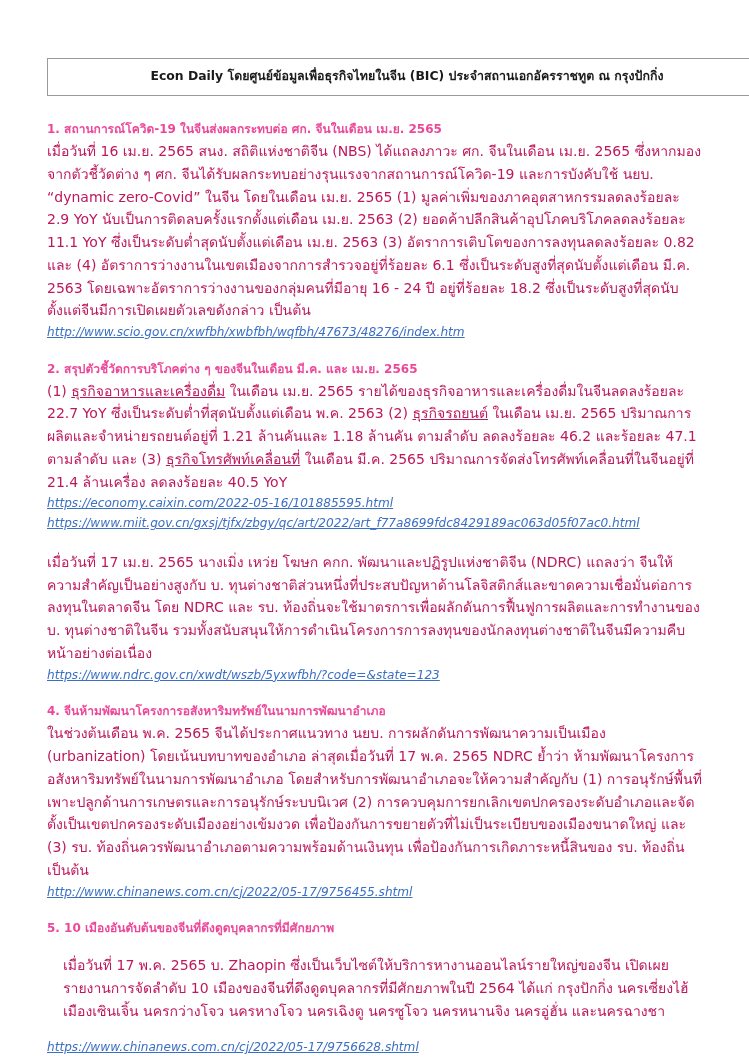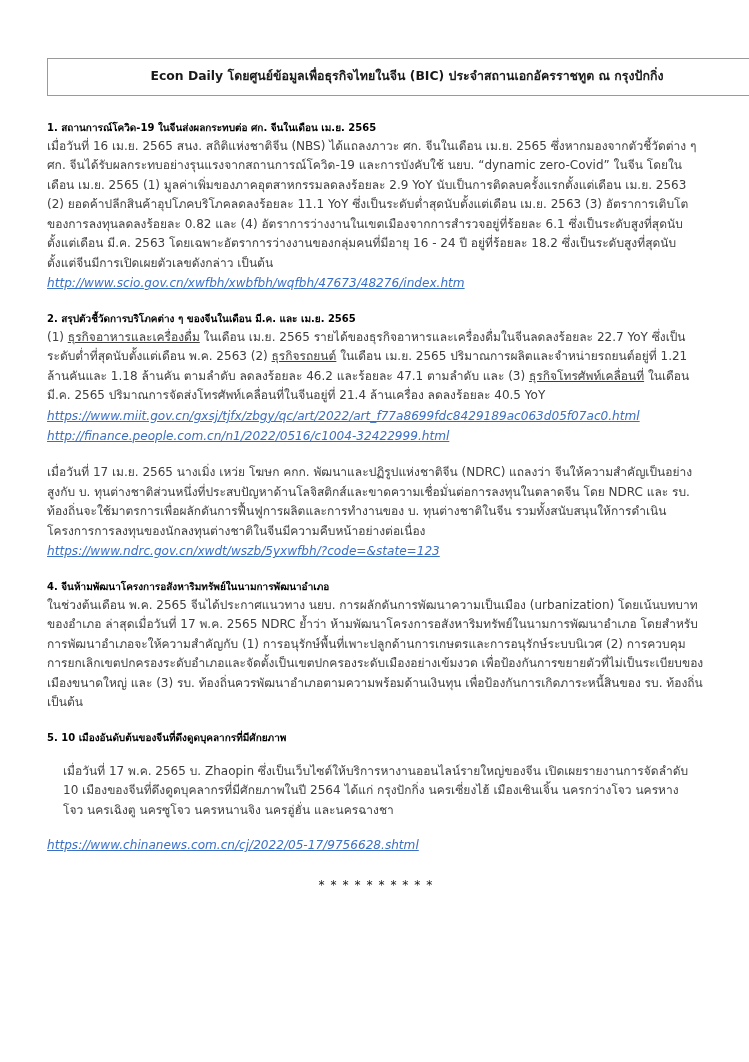--- a/index.html
+++ b/index.html
@@ -33,30 +33,30 @@
     font-size: 12.4px;
     font-weight: bold;
     line-height: 1.62;
     color: #1a1a1a;
   }
   
   .section {
     margin-bottom: 17px;
   }
   .section-heading {
-    font-size: 10px;
+    font-size: 12px;
     font-weight: bold;
     line-height: 1.58;
-    color: #000000;
+    color: #ec4899;
     margin-bottom: 1px;
   }
   .section-body {
-    font-size: 12px;
+    font-size: 14px;
     line-height: 1.625;
-    color: #404040;
+    color: #be185d;
     text-align: left;
   }
   .section-body .u {
     text-decoration: underline;
     text-align: right;
   }
   .links {
     margin-top: 1px;
   }
   .link {
@@ -92,33 +92,36 @@
         <div class="section-heading">1. สถานการณ์โควิด-19 ในจีนส่งผลกระทบต่อ ศก. จีนในเดือน เม.ย. 2565</div>
         <p class="section-body" style="margin: 0px;"><span>เมื่อวันที่ 16 เม.ย. 2565 สนง. สถิติแห่งชาติจีน (NBS) ได้แถลงภาวะ ศก. จีนในเดือน เม.ย. 2565 ซึ่งหากมองจากตัวชี้วัดต่าง ๆ ศก. จีนได้รับผลกระทบอย่างรุนแรงจากสถานการณ์โควิด-19 และการบังคับใช้ นยบ. “dynamic zero-Covid” ในจีน โดยในเดือน เม.ย. 2565 (1) มูลค่าเพิ่มของภาคอุตสาหกรรมลดลงร้อยละ 2.9 YoY นับเป็นการติดลบครั้งแรกตั้งแต่เดือน เม.ย. 2563 (2) ยอดค้าปลีกสินค้าอุปโภคบริโภคลดลงร้อยละ 11.1 YoY ซึ่งเป็นระดับต่ำสุดนับตั้งแต่เดือน เม.ย. 2563 (3) อัตราการเติบโตของการลงทุนลดลงร้อยละ 0.82 และ (4) อัตราการว่างงานในเขตเมืองจากการสำรวจอยู่ที่ร้อยละ 6.1 ซึ่งเป็นระดับสูงที่สุดนับตั้งแต่เดือน มี.ค. 2563 โดยเฉพาะอัตราการว่างงานของกลุ่มคนที่มีอายุ 16 - 24 ปี อยู่ที่ร้อยละ 18.2 ซึ่งเป็นระดับสูงที่สุดนับตั้งแต่จีนมีการเปิดเผยตัวเลขดังกล่าว เป็นต้น</span></p>
         <div class="links">
           <a class="link" href="#">http://www.scio.gov.cn/xwfbh/xwbfbh/wqfbh/47673/48276/index.htm</a>
         </div>
       </div>
       <div class="section">
         <div class="section-heading">2. สรุปตัวชี้วัดการบริโภคต่าง ๆ ของจีนในเดือน มี.ค. และ เม.ย. 2565</div>
         <p class="section-body" style="margin: 0px;"><span>(1) </span><span class="u">ธุรกิจอาหารและเครื่องดื่ม</span><span> ในเดือน เม.ย. 2565 รายได้ของธุรกิจอาหารและเครื่องดื่มในจีนลดลงร้อยละ 22.7 YoY ซึ่งเป็นระดับต่ำที่สุดนับตั้งแต่เดือน พ.ค. 2563 (2) </span><span class="u">ธุรกิจรถยนต์</span><span> ในเดือน เม.ย. 2565 ปริมาณการผลิตและจำหน่ายรถยนต์อยู่ที่ 1.21 ล้านคันและ 1.18 ล้านคัน ตามลำดับ ลดลงร้อยละ 46.2 และร้อยละ 47.1 ตามลำดับ และ (3) </span><span class="u">ธุรกิจโทรศัพท์เคลื่อนที่</span><span> ในเดือน มี.ค. 2565 ปริมาณการจัดส่งโทรศัพท์เคลื่อนที่ในจีนอยู่ที่ 21.4 ล้านเครื่อง ลดลงร้อยละ 40.5 YoY</span></p>
         <div class="links">
+          <a class="link" href="#">https://economy.caixin.com/2022-05-16/101885595.html</a>
           <a class="link" href="#">https://www.miit.gov.cn/gxsj/tjfx/zbgy/qc/art/2022/art_f77a8699fdc8429189ac063d05f07ac0.html</a>
-          <a class="link" href="#">http://finance.people.com.cn/n1/2022/0516/c1004-32422999.html</a>
         </div>
       </div>
       <div class="section">
         <p class="section-body" style="margin: 0px;"><span>เมื่อวันที่ 17 เม.ย. 2565 นางเมิ่ง เหว่ย โฆษก คกก. พัฒนาและปฏิรูปแห่งชาติจีน (NDRC) แถลงว่า จีนให้ความสำคัญเป็นอย่างสูงกับ บ. ทุนต่างชาติส่วนหนึ่งที่ประสบปัญหาด้านโลจิสติกส์และขาดความเชื่อมั่นต่อการลงทุนในตลาดจีน โดย NDRC และ รบ. ท้องถิ่นจะใช้มาตรการเพื่อผลักดันการฟื้นฟูการผลิตและการทำงานของ บ. ทุนต่างชาติในจีน รวมทั้งสนับสนุนให้การดำเนินโครงการการลงทุนของนักลงทุนต่างชาติในจีนมีความคืบหน้าอย่างต่อเนื่อง</span></p>
         <div class="links">
           <a class="link" href="#">https://www.ndrc.gov.cn/xwdt/wszb/5yxwfbh/?code=&amp;state=123</a>
         </div>
       </div>
       <div class="section">
         <div class="section-heading">4. จีนห้ามพัฒนาโครงการอสังหาริมทรัพย์ในนามการพัฒนาอำเภอ</div>
         <p class="section-body" style="margin: 0px;"><span>ในช่วงต้นเดือน พ.ค. 2565 จีนได้ประกาศแนวทาง นยบ. การผลักดันการพัฒนาความเป็นเมือง (urbanization) โดยเน้นบทบาทของอำเภอ ล่าสุดเมื่อวันที่ 17 พ.ค. 2565 NDRC ย้ำว่า ห้ามพัฒนาโครงการอสังหาริมทรัพย์ในนามการพัฒนาอำเภอ โดยสำหรับการพัฒนาอำเภอจะให้ความสำคัญกับ (1) การอนุรักษ์พื้นที่เพาะปลูกด้านการเกษตรและการอนุรักษ์ระบบนิเวศ (2) การควบคุมการยกเลิกเขตปกครองระดับอำเภอและจัดตั้งเป็นเขตปกครองระดับเมืองอย่างเข้มงวด เพื่อป้องกันการขยายตัวที่ไม่เป็นระเบียบของเมืองขนาดใหญ่ และ (3) รบ. ท้องถิ่นควรพัฒนาอำเภอตามความพร้อมด้านเงินทุน เพื่อป้องกันการเกิดภาระหนี้สินของ รบ. ท้องถิ่น เป็นต้น</span></p>
+        <div class="links">
+          <a class="link" href="#">http://www.chinanews.com.cn/cj/2022/05-17/9756455.shtml</a>
+        </div>
       </div>
       <div class="section">
         <div class="section-heading">5. 10 เมืองอันดับต้นของจีนที่ดึงดูดบุคลากรที่มีศักยภาพ</div>
         <p class="section-body" style="margin: 16px;"><span>เมื่อวันที่ 17 พ.ค. 2565 บ. Zhaopin ซึ่งเป็นเว็บไซต์ให้บริการหางานออนไลน์รายใหญ่ของจีน เปิดเผยรายงานการจัดลำดับ 10 เมืองของจีนที่ดึงดูดบุคลากรที่มีศักยภาพในปี 2564 ได้แก่ กรุงปักกิ่ง นครเซี่ยงไฮ้ เมืองเซินเจิ้น นครกว่างโจว นครหางโจว นครเฉิงตู นครซูโจว นครหนานจิง นครอู่ฮั่น และนครฉางชา</span></p>
         <div class="links">
           <a class="link" href="#">https://www.chinanews.com.cn/cj/2022/05-17/9756628.shtml</a>
         </div>
       </div>
     </div>
 

